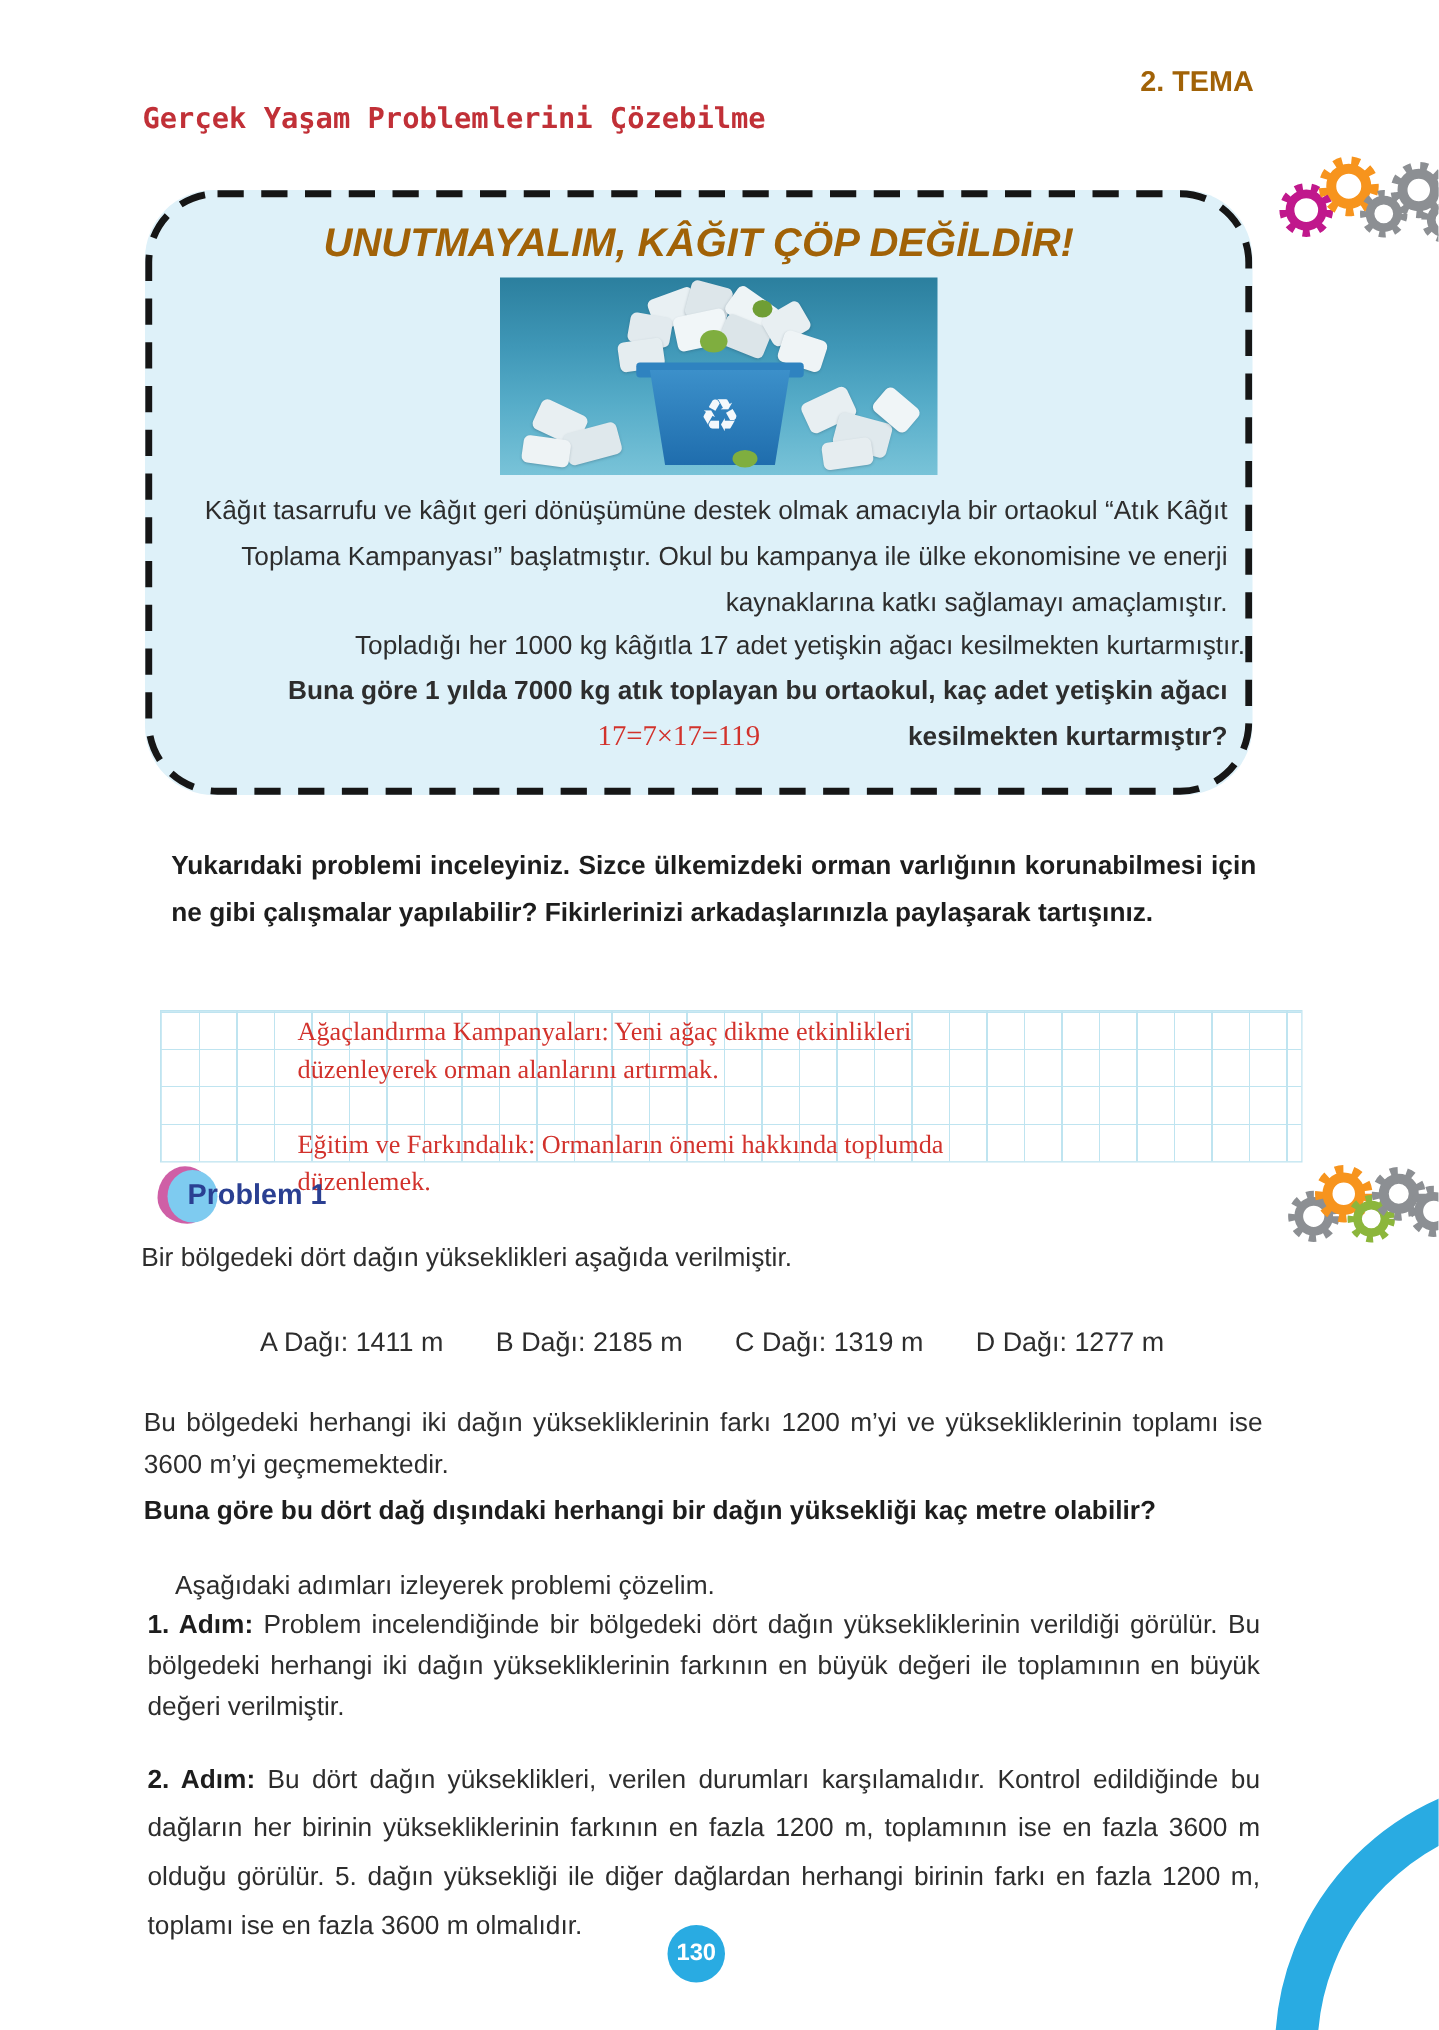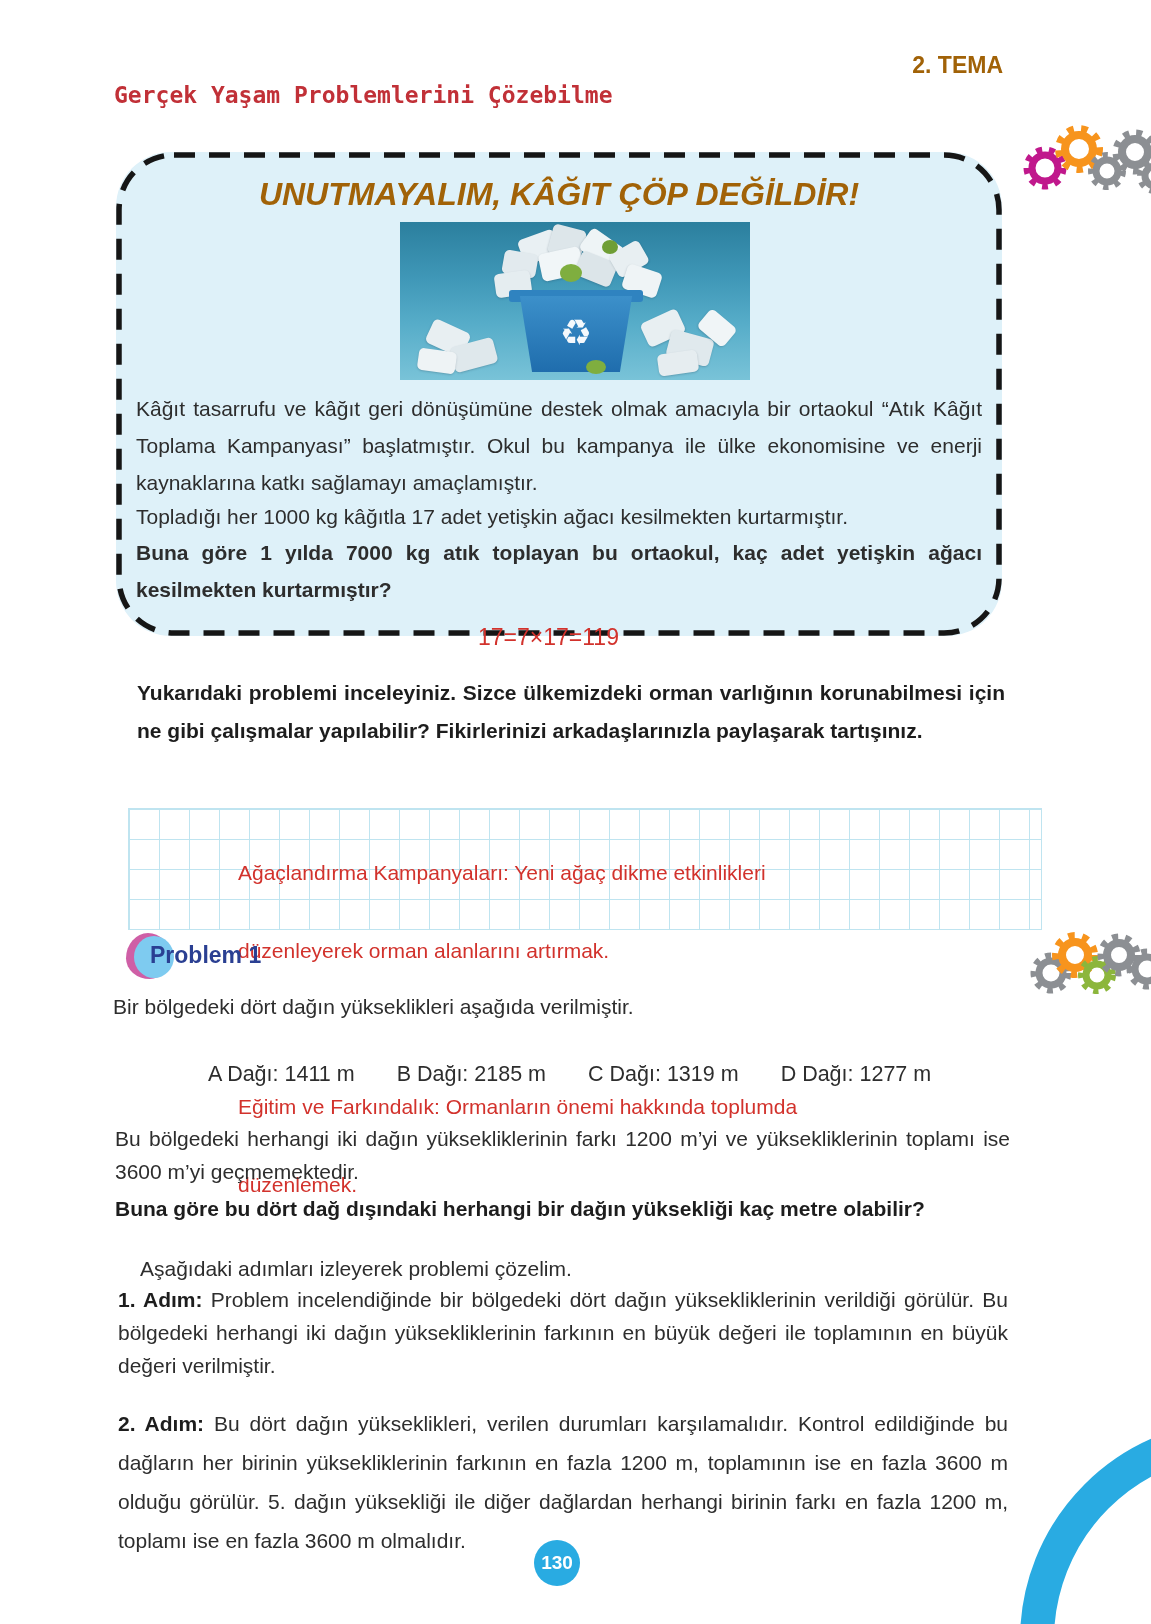--- a/index.html
+++ b/index.html
@@ -4,29 +4,29 @@
 <style>
   html,body{margin:0;padding:0;background:#ffffff;}
   #page{
     position:relative;width:1151px;height:1624px;overflow:hidden;
     background:#ffffff;font-family:"Liberation Sans",sans-serif;color:#2e2e2e;
   }
   .abs{position:absolute;}
   .jtext{text-align:justify;}
   .body-txt{font-size:21px;line-height:33px;color:#2d2d2d;}
   .bold{font-weight:bold;color:#1d1d1d;}
-  .hand{font-family:Liberation Sans, sans-serif;color:#d2322c;font-size:21px;margin-top:48px;}
+  .hand{font-family:Liberation Serif, serif;color:#d2322c;font-size:21px;}
   
   .tema{font-size:23px;font-weight:bold;color:#a16207;}
   .section-title{font-family:"DejaVu Sans Mono",monospace;font-weight:bold;font-size:23px;color:#c13037;}
   
   .qbox{background:#def1f9;border-radius:55px;}
   .qbox-border{position:absolute;inset:0;pointer-events:none;}
   .qbox-title{font-size:32px;font-weight:bold;font-style:italic;color:#a16207;text-align:center;}
-  .qbox-p{font-size:21px;line-height:37px;color:#2d2d2d;}
+  .qbox-p{font-size:21px;line-height:37px;color:#2d2d2d;text-align:right;}
   
   .photo{overflow:hidden;background:linear-gradient(180deg,#2b7f9e 0%,#3f97b7 35%,#57adc9 65%,#79c3d8 100%);}
   .scrap{position:absolute;border-radius:5px;box-shadow:0 1px 2px rgba(30,60,80,.25);}
   .greenbit{position:absolute;border-radius:50%;}
   .bin{position:absolute;left:115px;top:74px;width:122px;height:76px;
        background:linear-gradient(180deg,#3c90ca,#1f6dad);
        clip-path:polygon(4% 0,96% 0,86% 100%,14% 100%);}
   .bin-rim{position:absolute;left:109px;top:68px;width:134px;height:12px;background:#2f83c0;border-radius:3px;}
   .recycle-glyph{position:absolute;left:0;top:16px;width:100%;text-align:center;
        font-size:36px;color:rgba(255,255,255,.95);}

